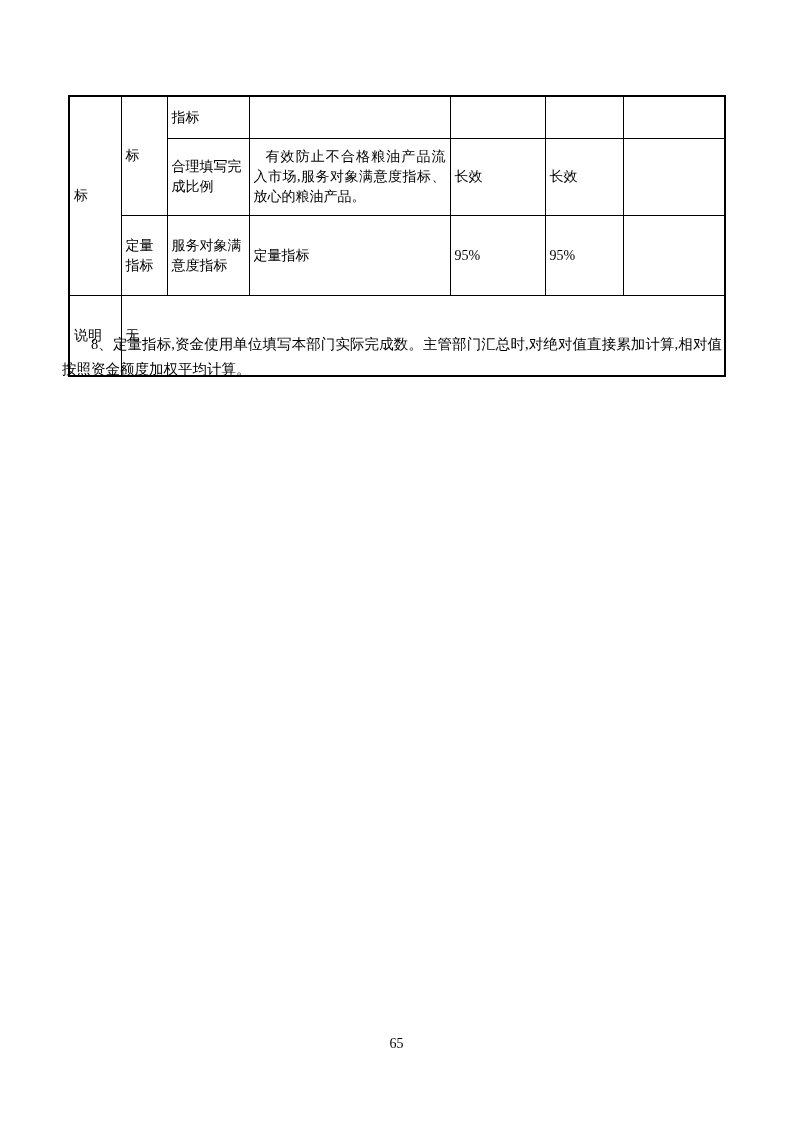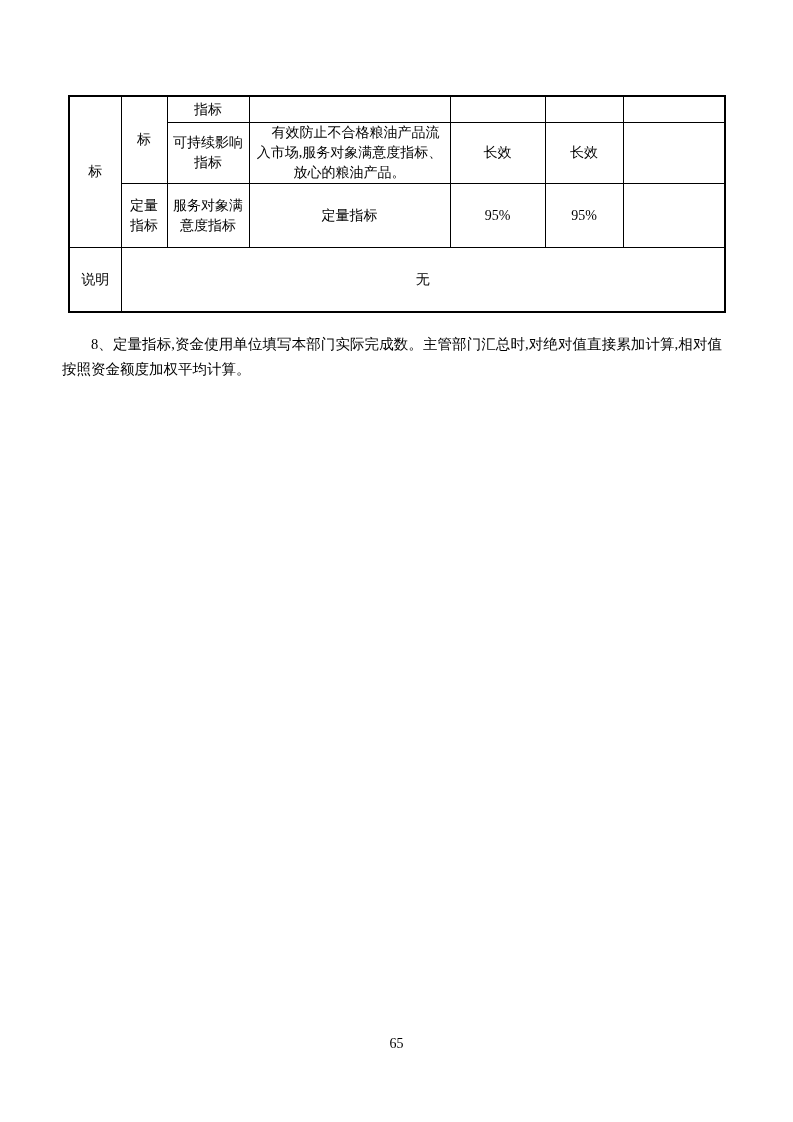--- a/index.html
+++ b/index.html
@@ -22,23 +22,22 @@
     top: 95px;
     width: 656px;
     border-collapse: collapse;
     table-layout: fixed;
     border: 2px solid #000000;
     font-size: 14px;
     color: #000000;
   }
   table.perf-table td {
     border: 1px solid #000000;
-    text-align: center;
     vertical-align: middle;
-    padding: 0 4px;
+    padding: 8px 4px;
     line-height: 20px;
     overflow: hidden;
     word-break: break-all;
   }
   tr.r1 td { height: 25px; }
   tr.r2 td { height: 57px; }
   tr.r3 td { height: 63px; }
   tr.r4 td { height: 63px; }
   td.vtop {
     vertical-align: top;
@@ -100,21 +99,21 @@
       <tr class="r1">
         <td class="vtop" rowspan="3">标</td>
         <td class="vtop" rowspan="2">标</td>
         <td>指标</td>
         <td></td>
         <td></td>
         <td></td>
         <td></td>
       </tr>
       <tr class="r2">
-        <td class="wrap-mid">可持续影响指标</td>
+        <td class="wrap-mid">合理填写完成比例</td>
         <td class="indicator-text">有效防止不合格粮油产品流入市场,服务对象满意度指标、放心的粮油产品。</td>
         <td>长效</td>
         <td>长效</td>
         <td></td>
       </tr>
       <tr class="r3">
         <td class="wrap-narrow">定量指标</td>
         <td class="wrap-mid">服务对象满意度指标</td>
         <td>定量指标</td>
         <td>95%</td>

